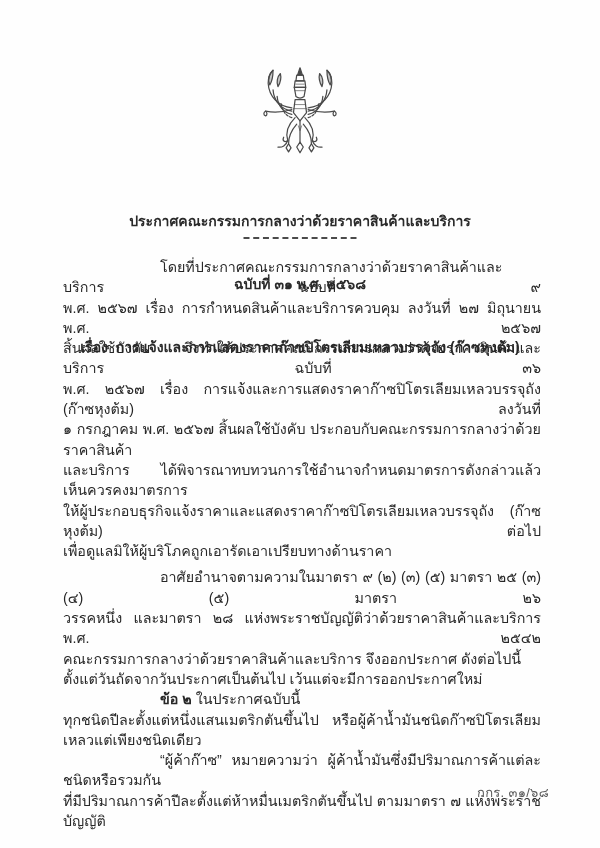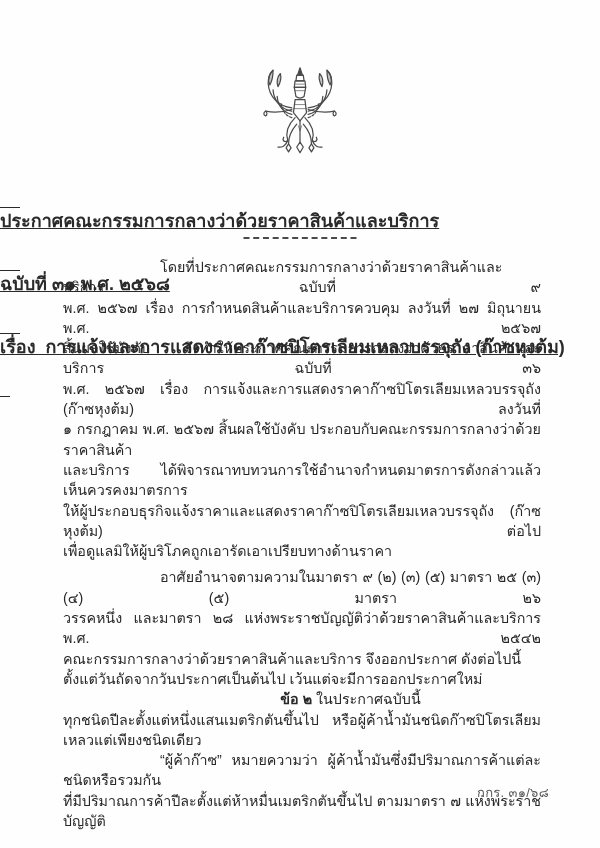--- a/index.html
+++ b/index.html
@@ -14,45 +14,45 @@
   .emblem {
     position: absolute;
     top: 64px; left: 50%;
     transform: translateX(-50%);
     width: 100px; height: 104px;
     display: flex; align-items: center; justify-content: center;
   }
   .titles {
     position: absolute;
     top: 169px; left: 0; right: 0;
+    text-align: center;
     font-weight: bold;
-    font-size: 18px;
+    font-size: 14px;
     line-height: 21px;
     color: #2a2a2a;
     white-space: pre-wrap;
-    text-decoration: underline;
   }
   .title-line { height: 21px; }
   .divider {
     position: absolute;
     top: 237px; left: 50%;
     transform: translateX(-50%);
     width: 113px; height: 0;
     border-top: 2px dashed #4a4a4a;
   }
   .doc-body {
     position: absolute;
     top: 257px; left: 63px;
     width: 478px;
     font-size: 14.3px;
     line-height: 20.3px;
     color: #272727;
   }
   .line { min-height: 20.3px; }
-  .indent { text-indent: 97px; text-align: center; }
+  .indent { text-indent: 97px; }
   .just { text-align: justify; text-align-last: justify; }
   .gap { margin-top: 6px; }
   .b { font-weight: bold; }
   .footer-ref {
     position: absolute;
     top: 782px; left: 477px;
     font-size: 13px;
     color: #5a5a5a;
     letter-spacing: 0.3px;
     text-align: center;

